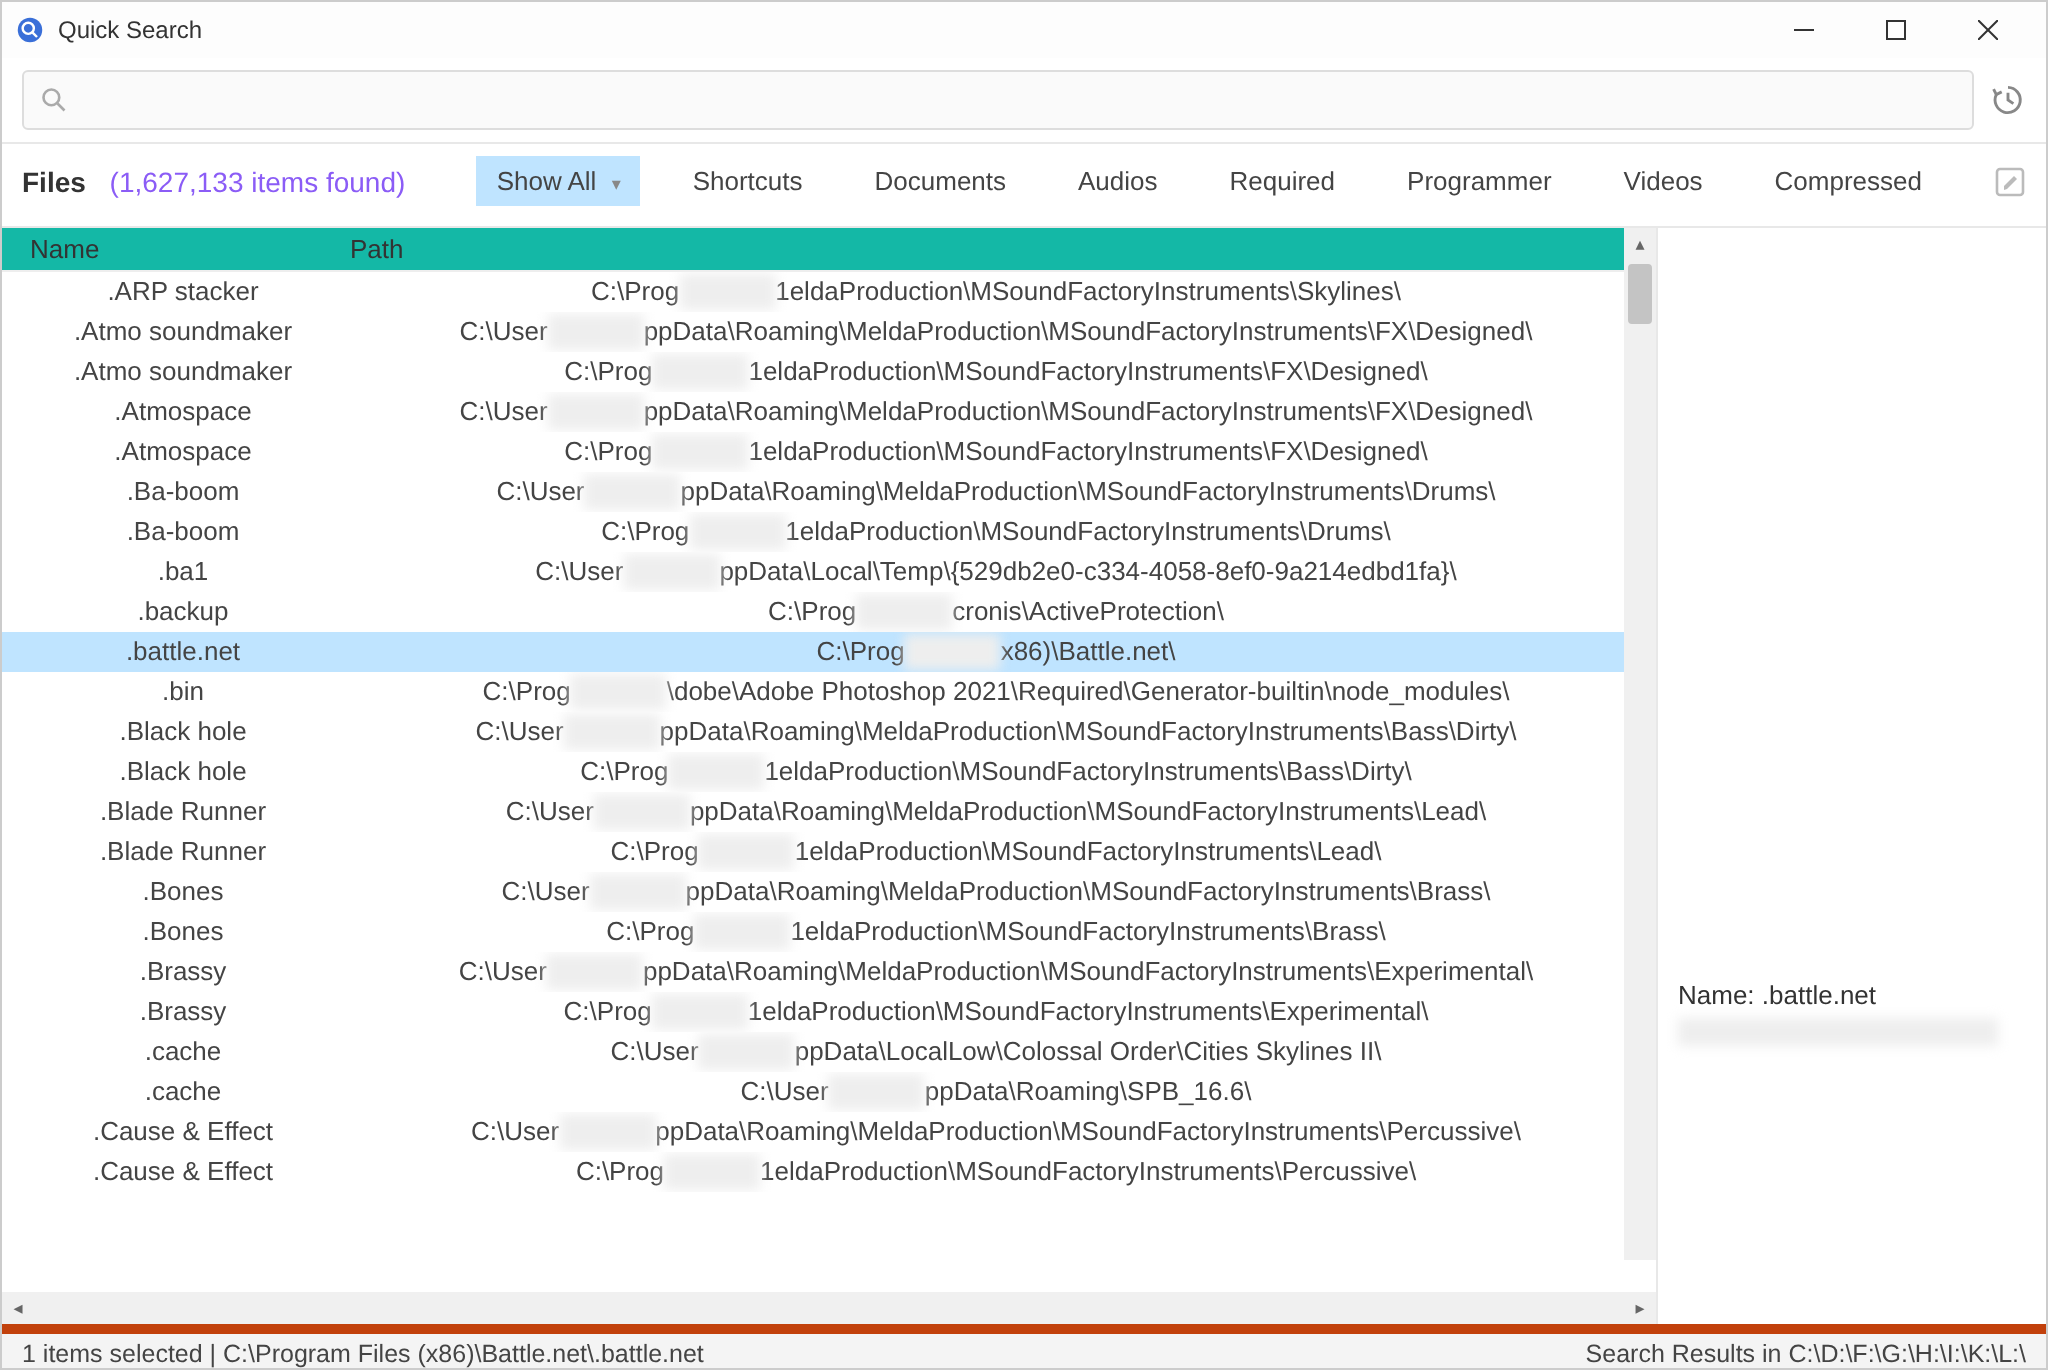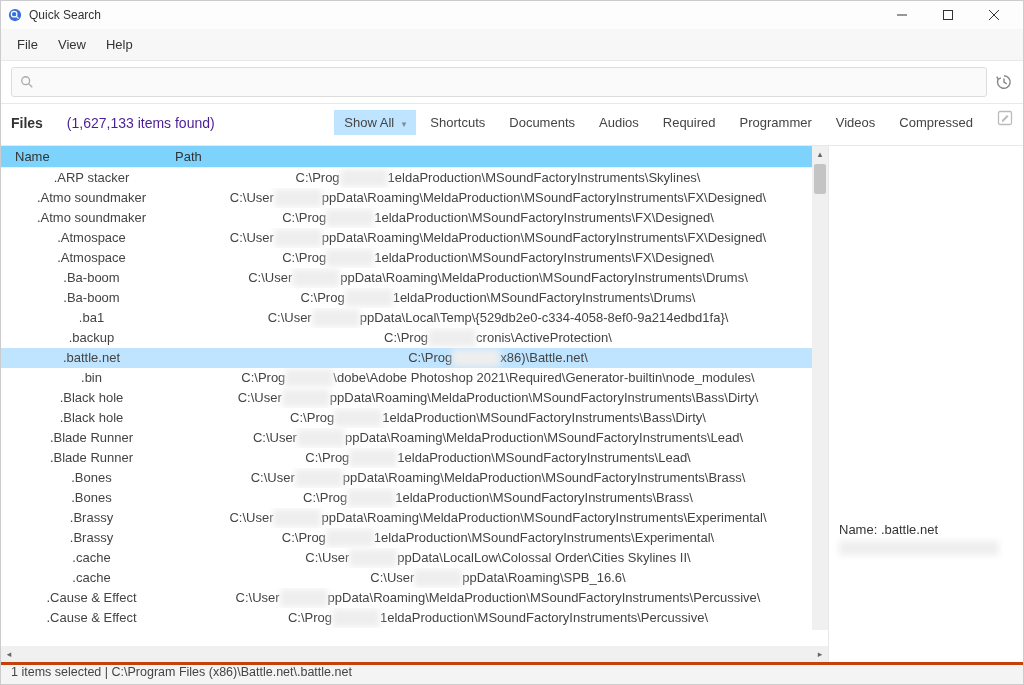--- a/index.html
+++ b/index.html
@@ -66,22 +66,22 @@
   font-size: 13px;
 }
 .history-icon { margin-left: 8px; display:flex; align-items:center; }
 .filterbar {
   display: flex;
   align-items: center;
   padding: 6px 10px 10px 10px;
 }
 .files-count { font-size: 14px; }
 .files-count .label { font-weight: bold; }
-.files-count .count { color: #4c1d95; margin-left: 20px; }
-.filter-tabs { margin-left: auto; display: flex; align-items: flex-start; gap: 4px; }
+.files-count .count { color: #8b5cf6; margin-left: 8px; }
+.filter-tabs { margin-left: auto; display: flex; align-items: center; gap: 16px; }
 .filter-tab {
   padding: 5px 10px;
   font-size: 13px;
   cursor: default;
   color: #444;
 }
 .filter-tab.active { background: #bfe4ff; }
 .filter-tab .chevron { margin-left: 4px; font-size: 9px; color: #888; }
 .edit-icon { margin-left: 10px; display:flex; }
 .main-content {
@@ -101,21 +101,21 @@
   flex: 1;
   overflow: hidden;
   position: relative;
 }
 .tbl { width: 100%; border-collapse: collapse; table-layout: fixed; }
 .tbl thead th {
   text-align: left;
   font-weight: normal;
   font-size: 13px;
   padding: 3px 6px 3px 14px;
-  background: #7dd3fc;
+  background: #14b8a6;
   border-bottom: 1px solid #eee;
 }
 .tbl tbody td {
   padding: 1px 6px 1px 13px;
   font-size: 13px;
   white-space: nowrap;
   overflow: hidden;
   text-overflow: ellipsis;
   color: #444;
   line-height: 18px;
@@ -153,24 +153,24 @@
   border-left: 1px solid #e8e8e8;
   display: flex;
   flex-direction: column;
   padding: 6px 10px;
 }
 .preview-blank { flex: 0 0 370px; }
 .preview-field { font-size: 13px; margin-bottom: 4px; color: #333; }
 .preview-field .k { }
 .statusbar {
   display: flex;
-  align-items: flex-start;
+  align-items: flex-end;
   height: 22px;
   background: #f4f4f4;
-  border-top: 3px solid #c2410c;
+  border-top: 5px solid #c2410c;
   padding: 0 10px;
   font-size: 12.5px;
   color: #444;
 }
 .statusbar .right { margin-left: auto; }
 .mask {
   display:inline-block;
   width: 48px;
   background: #eee;
   filter: blur(3px);
@@ -205,25 +205,20 @@
         </div>
       <div class="win-btn">
           <svg width="10" height="10">
             <line x1="0" y1="0" x2="10" y2="10" stroke="#333" stroke-width="1"></line>
             <line x1="10" y1="0" x2="0" y2="10" stroke="#333" stroke-width="1"></line>
           </svg>
         </div>
     </div>
   </div>
 
-  <div class="menubar">
-    <div class="menu-item">File</div>
-    <div class="menu-item">View</div>
-    <div class="menu-item">Help</div>
-  </div>
 
   <div class="searchbar-row">
     <div class="searchbar">
       <span style="margin-right:6px;display:flex">
         <svg width="14" height="14" viewBox="0 0 16 16">
             <circle cx="6.5" cy="6.5" r="4.5" fill="none" stroke="#aaa" stroke-width="1.5"></circle>
             <line x1="10" y1="10" x2="14" y2="14" stroke="#aaa" stroke-width="1.5"></line>
           </svg>
       </span>
       <input type="text" placeholder="" style="">
@@ -390,15 +385,16 @@
         <span>.battle.net</span>
       </div>
       <div class="preview-field">
         <span class="mask" style="width:160px;height:14px">xxxx</span>
       </div>
     </div>
   </div>
 
   <div class="statusbar">
     <span>1 items selected | C:\Program Files (x86)\Battle.net\.battle.net</span>
+    <span class="right">Search Results in C:\D:\F:\G:\H:\I:\K:\L:\</span>
   </div>
 
 </div>
 
 </body></html>

